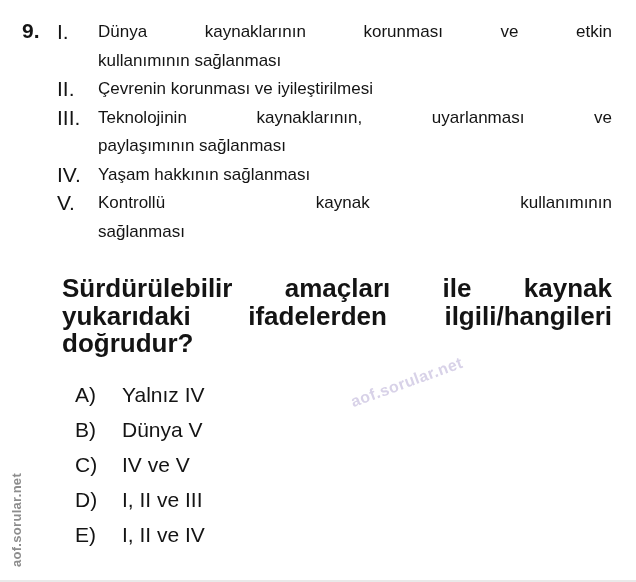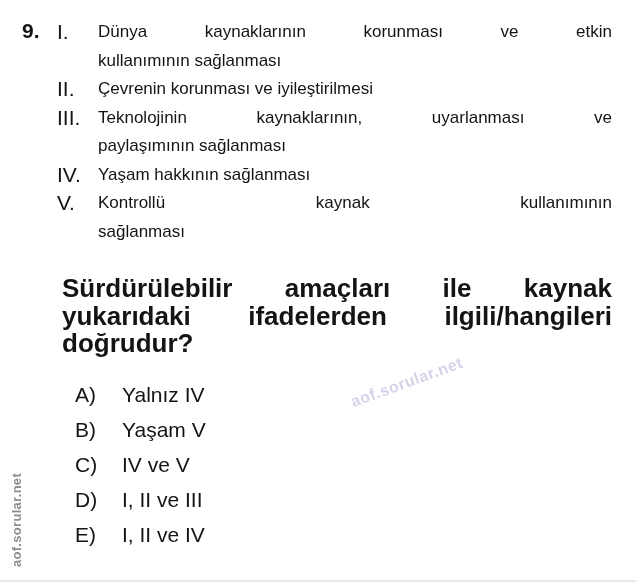--- a/index.html
+++ b/index.html
@@ -181,21 +181,21 @@
       <div class="line">doğrudur?</div>
     </div>
   <div class="options">
   <div class="option">
     <span class="letter">A)</span>
     <span class="opt-text">Yalnız IV</span>
   </div>
 
   <div class="option">
     <span class="letter">B)</span>
-    <span class="opt-text">Yaşam V</span>
+    <span class="opt-text">Dünya V</span>
   </div>
 
   <div class="option">
     <span class="letter">C)</span>
     <span class="opt-text">IV ve V</span>
   </div>
 
   <div class="option">
     <span class="letter">D)</span>
     <span class="opt-text">I, II ve III</span>

